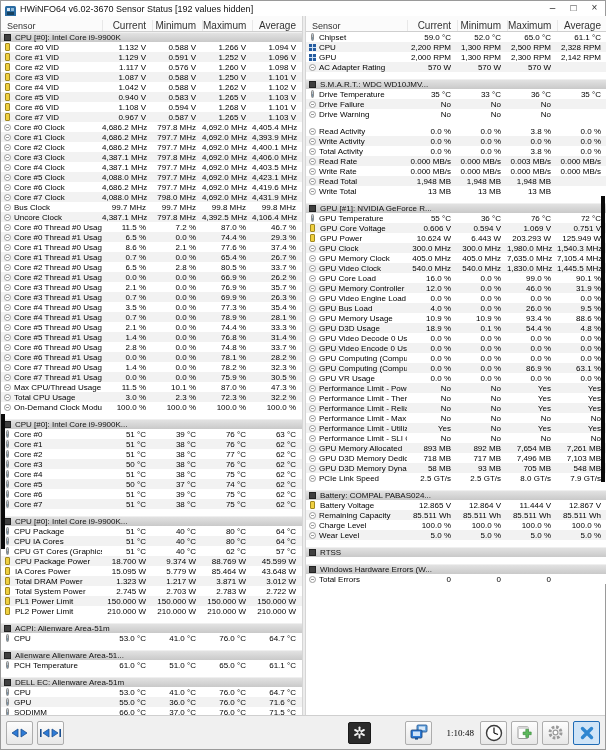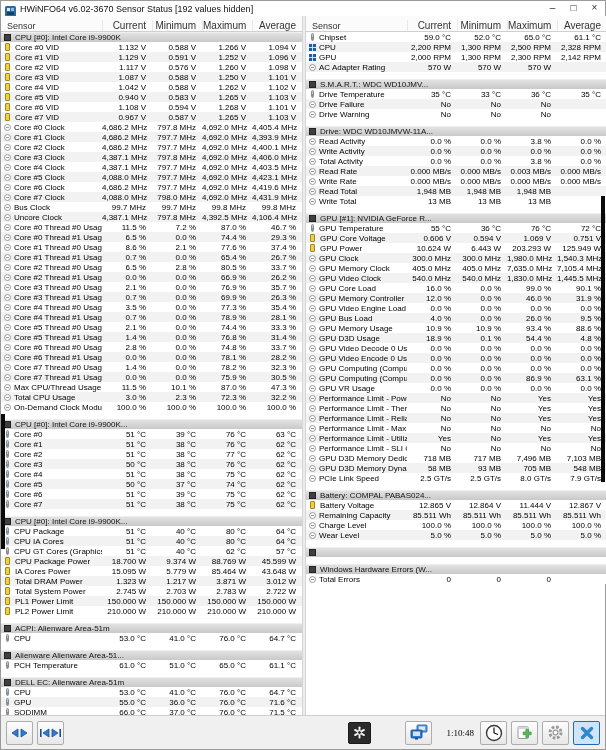--- a/index.html
+++ b/index.html
@@ -654,24 +654,20 @@
           </div>
           <div class="row even">
             <span class="ico ico-circle"></span>
             <span class="lbl">Drive Warning</span>
             <span class="val">No</span>
             <span class="val">No</span>
             <span class="val">No</span>
             <span class="val"></span>
           </div>
           <div class="sec-gap"></div>
-          <div class="section-header">
-            <span class="ico ico-chip"></span>
-            <span class="lbl">Drive: WDC WD10JMVW-11A...</span>
-          </div>
           <div class="row even">
             <span class="ico ico-circle"></span>
             <span class="lbl">Read Activity</span>
             <span class="val">0.0 %</span>
             <span class="val">0.0 %</span>
             <span class="val">3.8 %</span>
             <span class="val">0.0 %</span>
           </div>
           <div class="row odd">
             <span class="ico ico-circle"></span>
@@ -903,20 +899,28 @@
             <span class="val">Yes</span>
           </div>
           <div class="row even">
             <span class="ico ico-circle"></span>
             <span class="lbl">Performance Limit - SLI GPUB...</span>
             <span class="val">No</span>
             <span class="val">No</span>
             <span class="val">No</span>
             <span class="val">No</span>
           </div>
+          <div class="row odd">
+            <span class="ico ico-circle"></span>
+            <span class="lbl">GPU Memory Allocated</span>
+            <span class="val">893 MB</span>
+            <span class="val">892 MB</span>
+            <span class="val">7,654 MB</span>
+            <span class="val">7,261 MB</span>
+          </div>
           <div class="row even">
             <span class="ico ico-circle"></span>
             <span class="lbl">GPU D3D Memory Dedicated</span>
             <span class="val">718 MB</span>
             <span class="val">717 MB</span>
             <span class="val">7,496 MB</span>
             <span class="val">7,103 MB</span>
           </div>
           <div class="row odd">
             <span class="ico ico-circle"></span>
@@ -967,20 +971,21 @@
             <span class="ico ico-circle"></span>
             <span class="lbl">Wear Level</span>
             <span class="val">5.0 %</span>
             <span class="val">5.0 %</span>
             <span class="val">5.0 %</span>
             <span class="val">5.0 %</span>
           </div>
           <div class="sec-gap"></div>
           <div class="section-header">
             <span class="ico ico-chip"></span>
+            <span class="lbl">RTSS</span>
           </div>
           <div class="sec-gap"></div>
           <div class="section-header">
             <span class="ico ico-chip"></span>
             <span class="lbl">Windows Hardware Errors (W...</span>
           </div>
           <div class="row even">
             <span class="ico ico-circle"></span>
             <span class="lbl">Total Errors</span>
             <span class="val">0</span>

